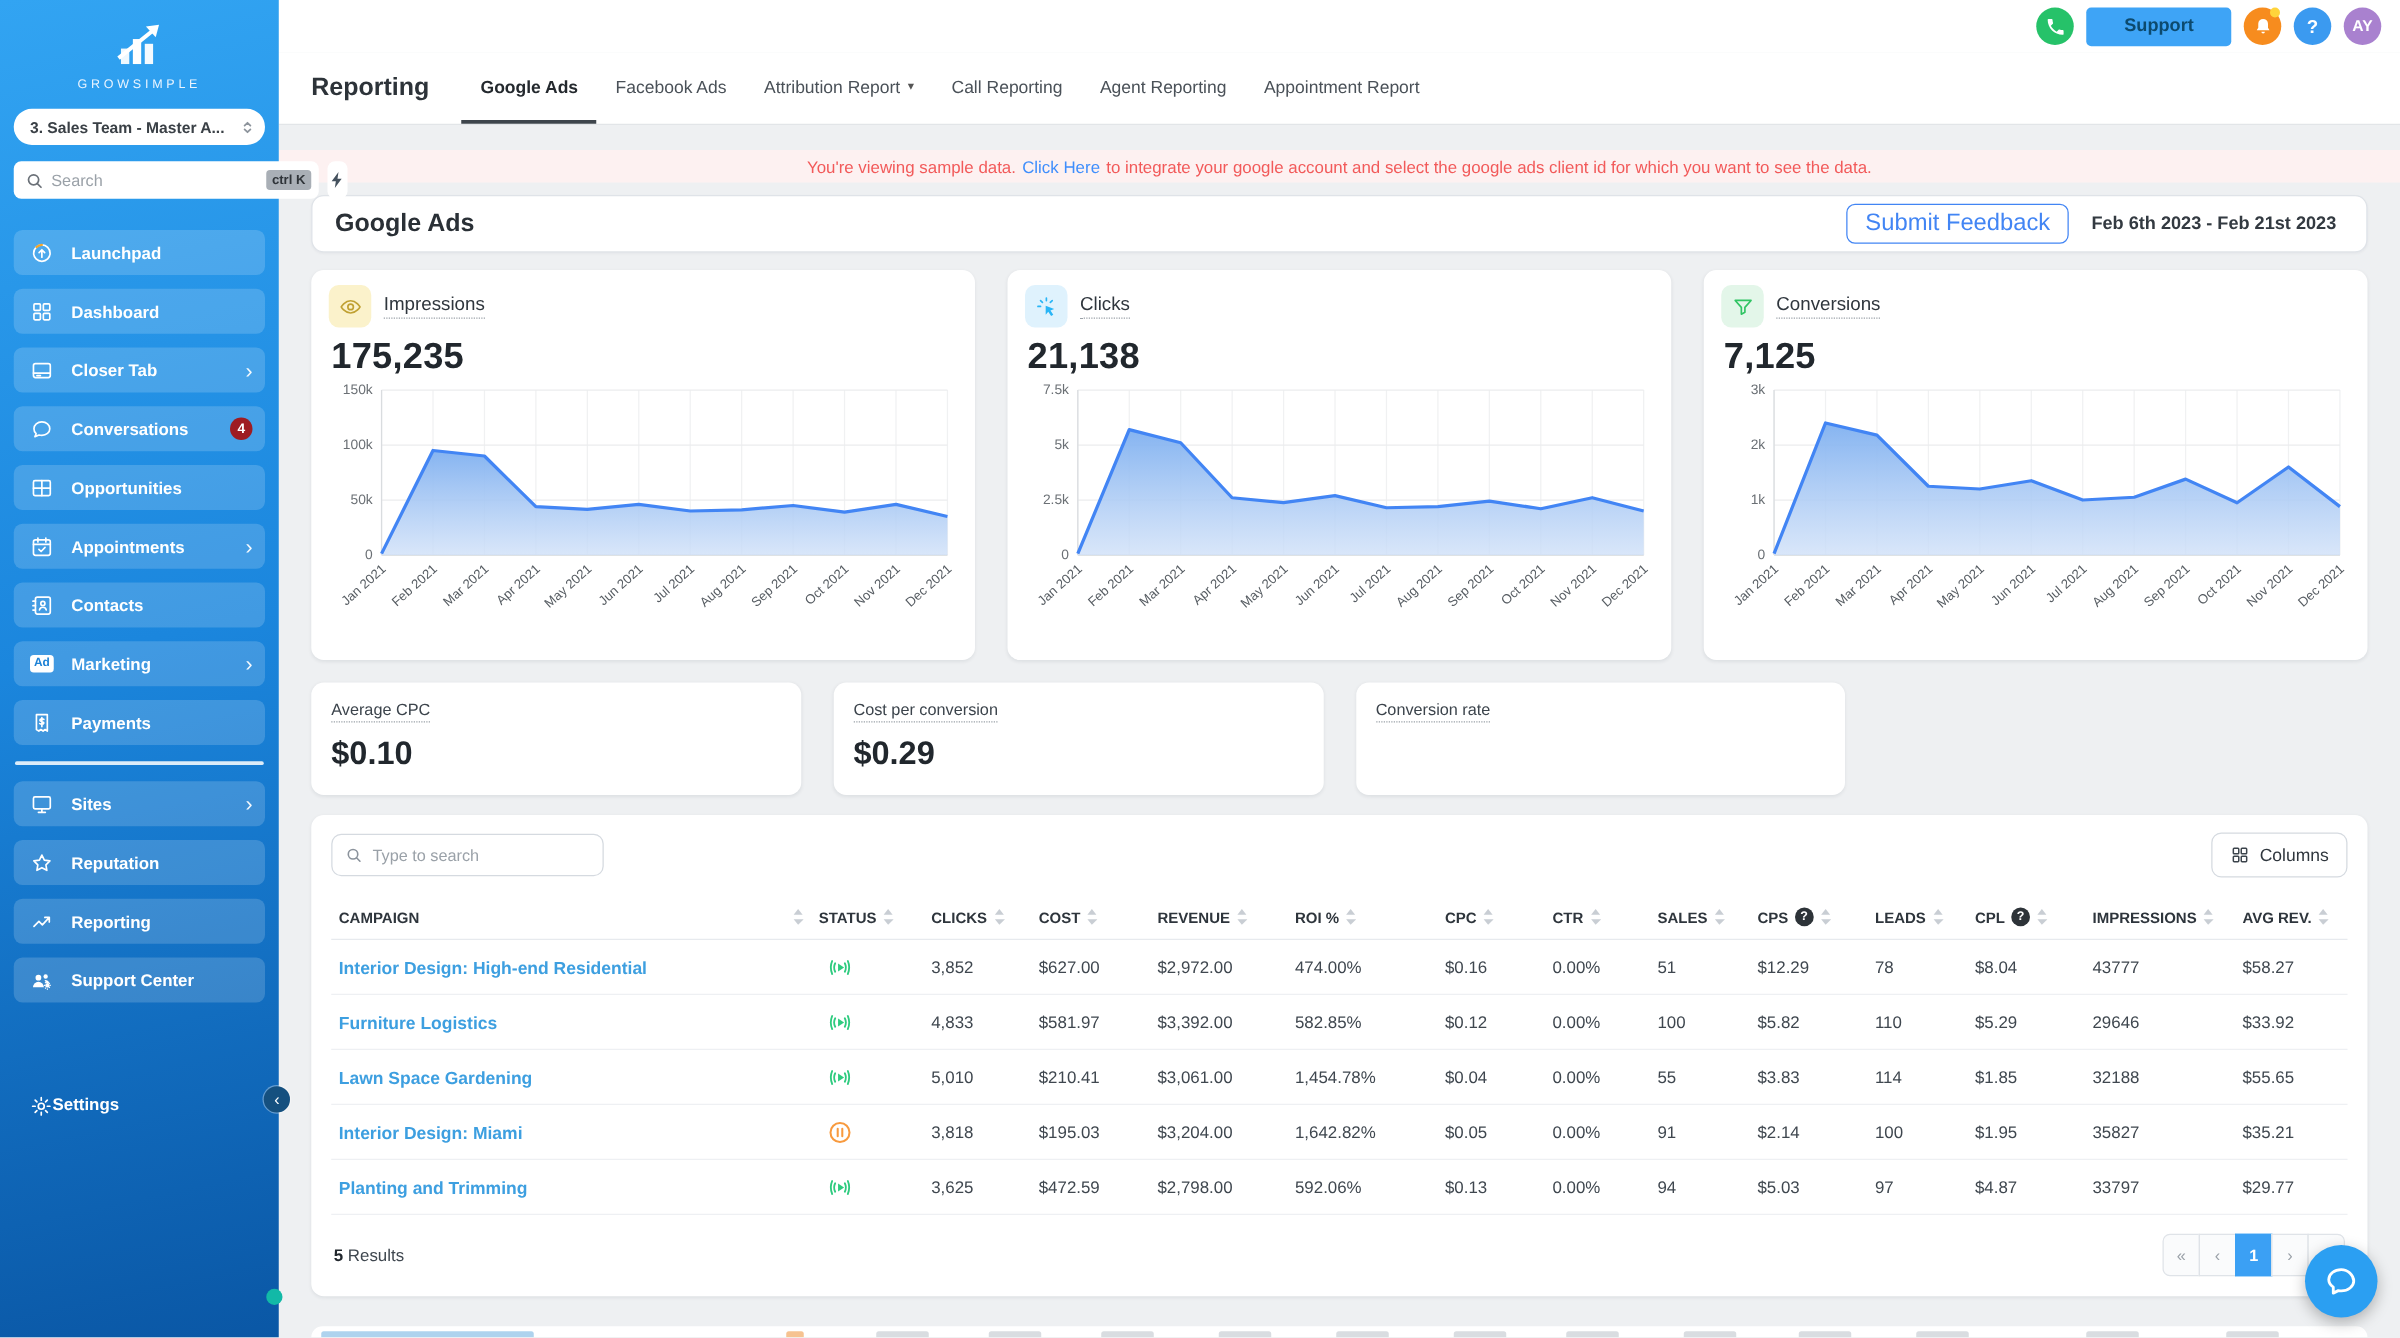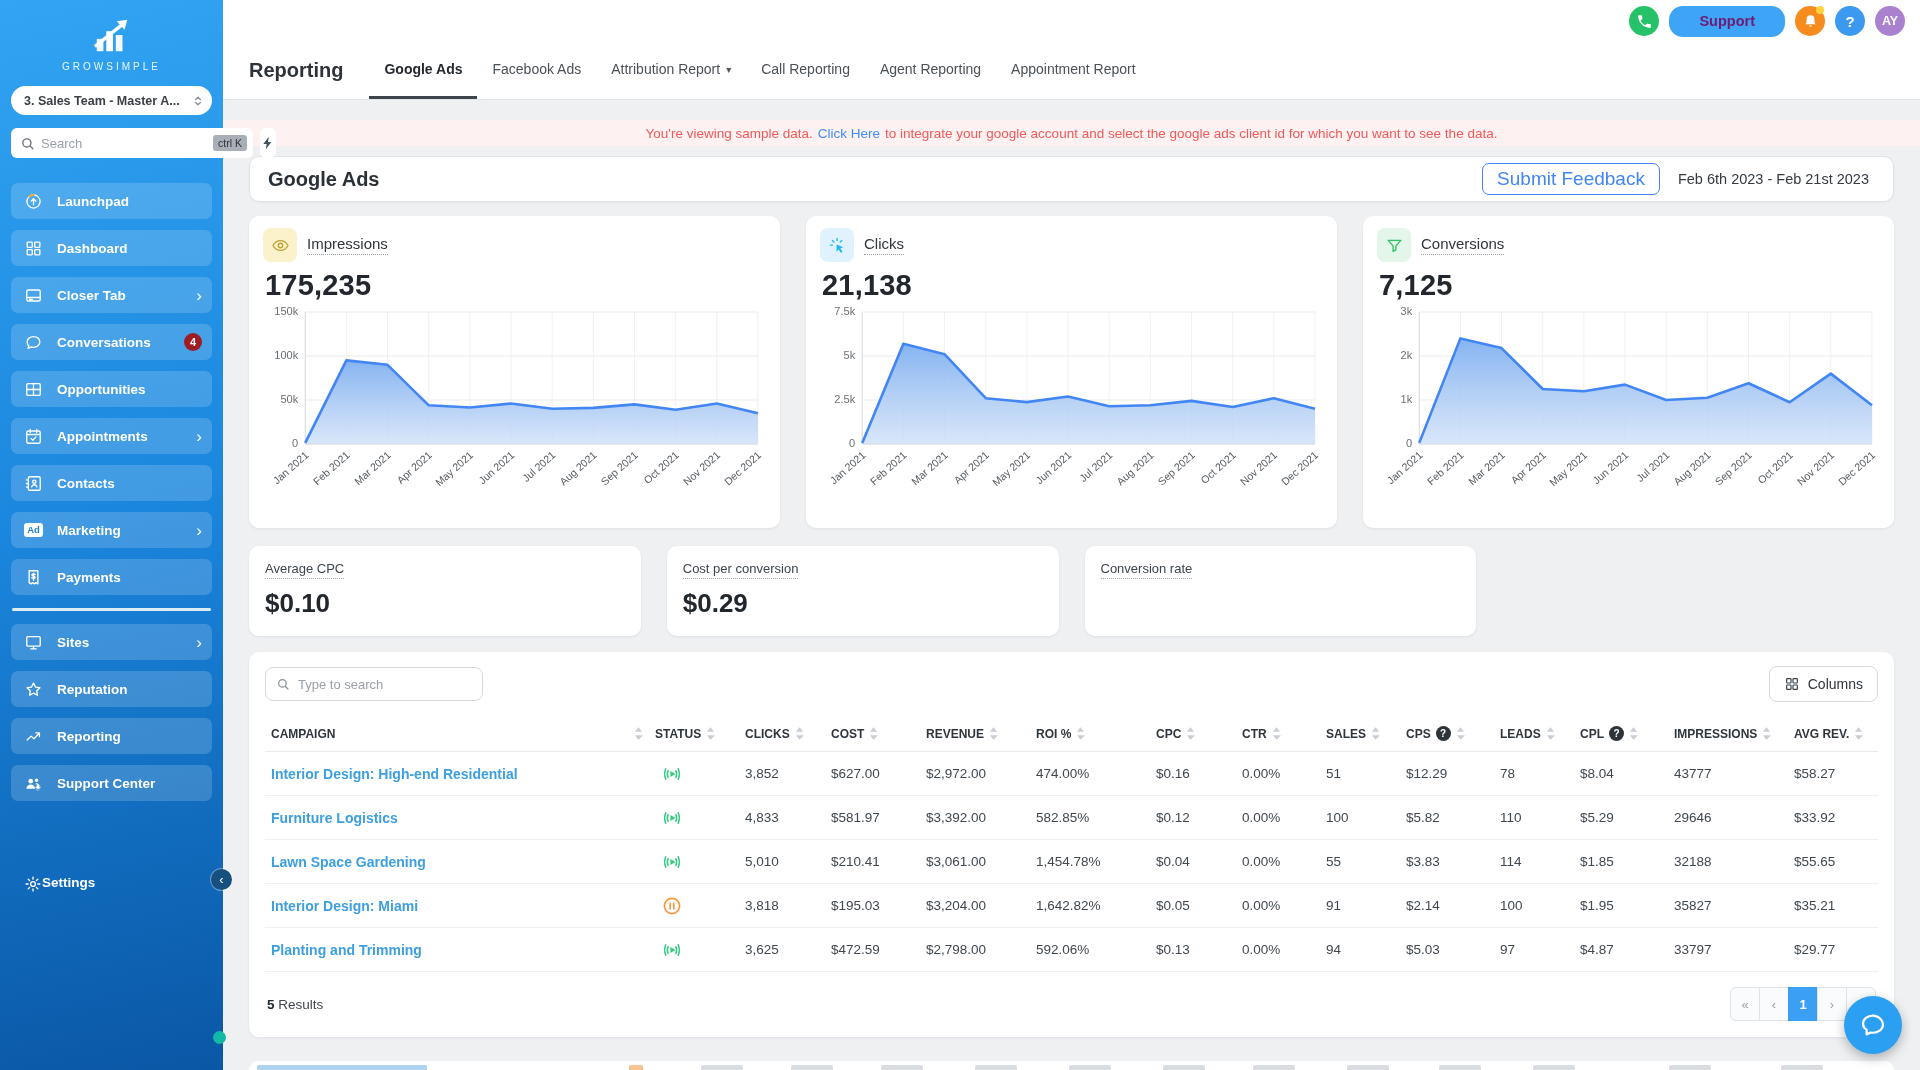--- a/index.html
+++ b/index.html
@@ -12,21 +12,21 @@
   .logo-wrap{text-align:center;padding:4px 0 2px}
   .logo-svg{width:50px;height:40px}
   .logo-text{font-size:10px;letter-spacing:3px;color:#e9f4ff;margin-top:1px;font-weight:500}
   .account-pill{margin:12px 11px 0;background:#fff;color:#3a4046;border-radius:16px;height:29px;display:flex;align-items:center;justify-content:space-between;padding:0 7px 0 13px;font-size:12.5px;font-weight:600;cursor:pointer;white-space:nowrap;overflow:hidden}
   .updown svg{width:14px;height:14px;display:block}
   .search-row{display:flex;gap:7px;margin:13px 11px 0}
   .search-pill{flex:1;background:#fff;border-radius:6px;height:30px;display:flex;align-items:center;gap:6px;padding:0 6px 0 9px;color:#8d949c}
   .search-pill svg{width:15px;height:15px}
   .search-pill input{border:none;outline:none;flex:1;min-width:0;font-size:13px;color:#333;background:transparent}
   .search-pill input::placeholder{color:#9aa1a8}
-  .kbd{background:#a9afb6;color:#2f3439;font-size:10.5px;font-weight:400;padding:2px 5px;border-radius:3px}
+  .kbd{background:#a9afb6;color:#2f3439;font-size:10.5px;font-weight:700;padding:2px 5px;border-radius:3px}
   .bolt-btn{width:30px;height:30px;background:#fff;border:none;border-radius:6px;display:grid;place-items:center;color:#45525e;cursor:pointer}
   .bolt-btn svg{width:16px;height:16px}
   .nav{margin-top:25px;padding:0 11px;display:flex;flex-direction:column;gap:11px}
   .nav-item{height:36px;flex:0 0 36px;background:rgba(255,255,255,.17);border-radius:7px;display:flex;align-items:center;gap:14px;padding:0 10px 0 13px;font-size:13.5px;font-weight:700;cursor:pointer}
   .nav-icon{width:19px;height:19px;display:grid;place-items:center}
   .nav-icon svg{width:19px;height:19px}
   .ad-glyph{background:#fff;color:#1d82d6;font-size:9.5px;font-weight:700;border-radius:3px;padding:1px 3px;line-height:1.2}
   .nav-label{flex:1;white-space:nowrap}
   .badge{background:#9e1c22;min-width:18px;height:18px;border-radius:50%;font-size:11px;font-weight:700;display:grid;place-items:center}
   .chev{font-size:17px;line-height:1;opacity:.95;font-weight:400}
@@ -39,36 +39,36 @@
   
   .main{flex:1;display:flex;flex-direction:column;min-width:0;position:relative}
   .topbar{height:42px;background:#fff;display:flex;align-items:center;justify-content:flex-end;gap:10px;padding:0 15px}
   .icon-circle{width:30px;height:30px;border-radius:50%;border:none;display:grid;place-items:center;color:#fff;cursor:pointer;position:relative}
   .icon-circle svg{width:17px;height:17px}
   .phone{background:#26c269}
   .bell{background:#f78c1e}
   .bell-dot{position:absolute;top:0;right:1px;width:8px;height:8px;border-radius:50%;background:#ffd43b}
   .helpc{background:#3b9af0;font-size:15px;font-weight:700}
   .avatar{background:#a981cf;font-size:12.5px;font-weight:700}
-  .support-btn{height:31px;background:#3ea4f6;color:#701a75;border:none;border-radius:14px;padding:0 30px;font-size:14.5px;font-weight:600;cursor:pointer;font-family:inherit}
+  .support-btn{height:31px;background:#3ea4f6;color:#0c4a6e;border:none;border-radius:4px;padding:0 30px;font-size:14.5px;font-weight:600;cursor:pointer;font-family:inherit}
   .tabsbar{height:58px;background:#fff;border-bottom:1px solid #e2e5e8;display:flex;align-items:center;padding:0 26px}
   .page-title{font-size:20px;font-weight:700;color:#2d3339;margin-right:26px}
   .tabs{display:flex;height:100%}
   .tab{height:100%;display:flex;align-items:center;gap:6px;padding:0 15px;font-size:14px;color:#4a5158;cursor:pointer;border-bottom:3px solid transparent}
   .tab.active{color:#24292e;font-weight:600;border-bottom-color:#3e454c}
   .tab .dd{font-size:10px;color:#555}
 
   .scroll{flex:1;position:relative;overflow:hidden}
   .notice{margin-top:20px;height:26px;background:#fdf1f1;display:flex;align-items:center;justify-content:center;gap:5px;font-size:13.5px;color:#f25a5a}
   .notice a{color:#3f8efc;cursor:pointer;text-decoration:none}
   .inner{padding:10px 26px 0}
   .header-card{background:#fff;border:1px solid #dfe3e8;border-radius:10px;height:46px;display:flex;align-items:center;padding:0 12px 0 18px;box-shadow:0 1px 2px rgba(16,24,40,.04)}
   .header-title{font-size:20px;font-weight:700;color:#2a3036;flex:1}
   .feedback-btn{height:32px;padding:0 14px;border:1.5px solid #4285f4;color:#4285f4;background:#fff;border-radius:7px;font-size:19px;font-weight:500;cursor:pointer;font-family:inherit}
-  .date-range{font-size:14.5px;font-weight:400;color:#333a41;margin:0 12px 0 18px;cursor:pointer}
+  .date-range{font-size:14.5px;font-weight:700;color:#333a41;margin:0 12px 0 18px;cursor:pointer}
 
   .charts-row{display:grid;grid-template-columns:repeat(3,1fr);gap:26px;margin-top:14px}
   .chart-card{background:#fff;border-radius:10px;padding:12px 14px 2px;box-shadow:0 1px 3px rgba(16,24,40,.07);height:312px}
   .cc-head{display:flex;align-items:center;gap:10px}
   .cc-icon{width:34px;height:34px;border-radius:8px;display:grid;place-items:center}
   .cc-icon svg{width:19px;height:19px}
   .cc-label{font-size:15px;color:#2f363d;border-bottom:1.5px dotted #9aa1a8;padding-bottom:2px;cursor:pointer}
   .cc-total{font-size:29px;font-weight:700;color:#21272d;margin:7px 0 0 2px;letter-spacing:.2px}
   .cc-chart{width:100%;height:206px;display:block}
 

